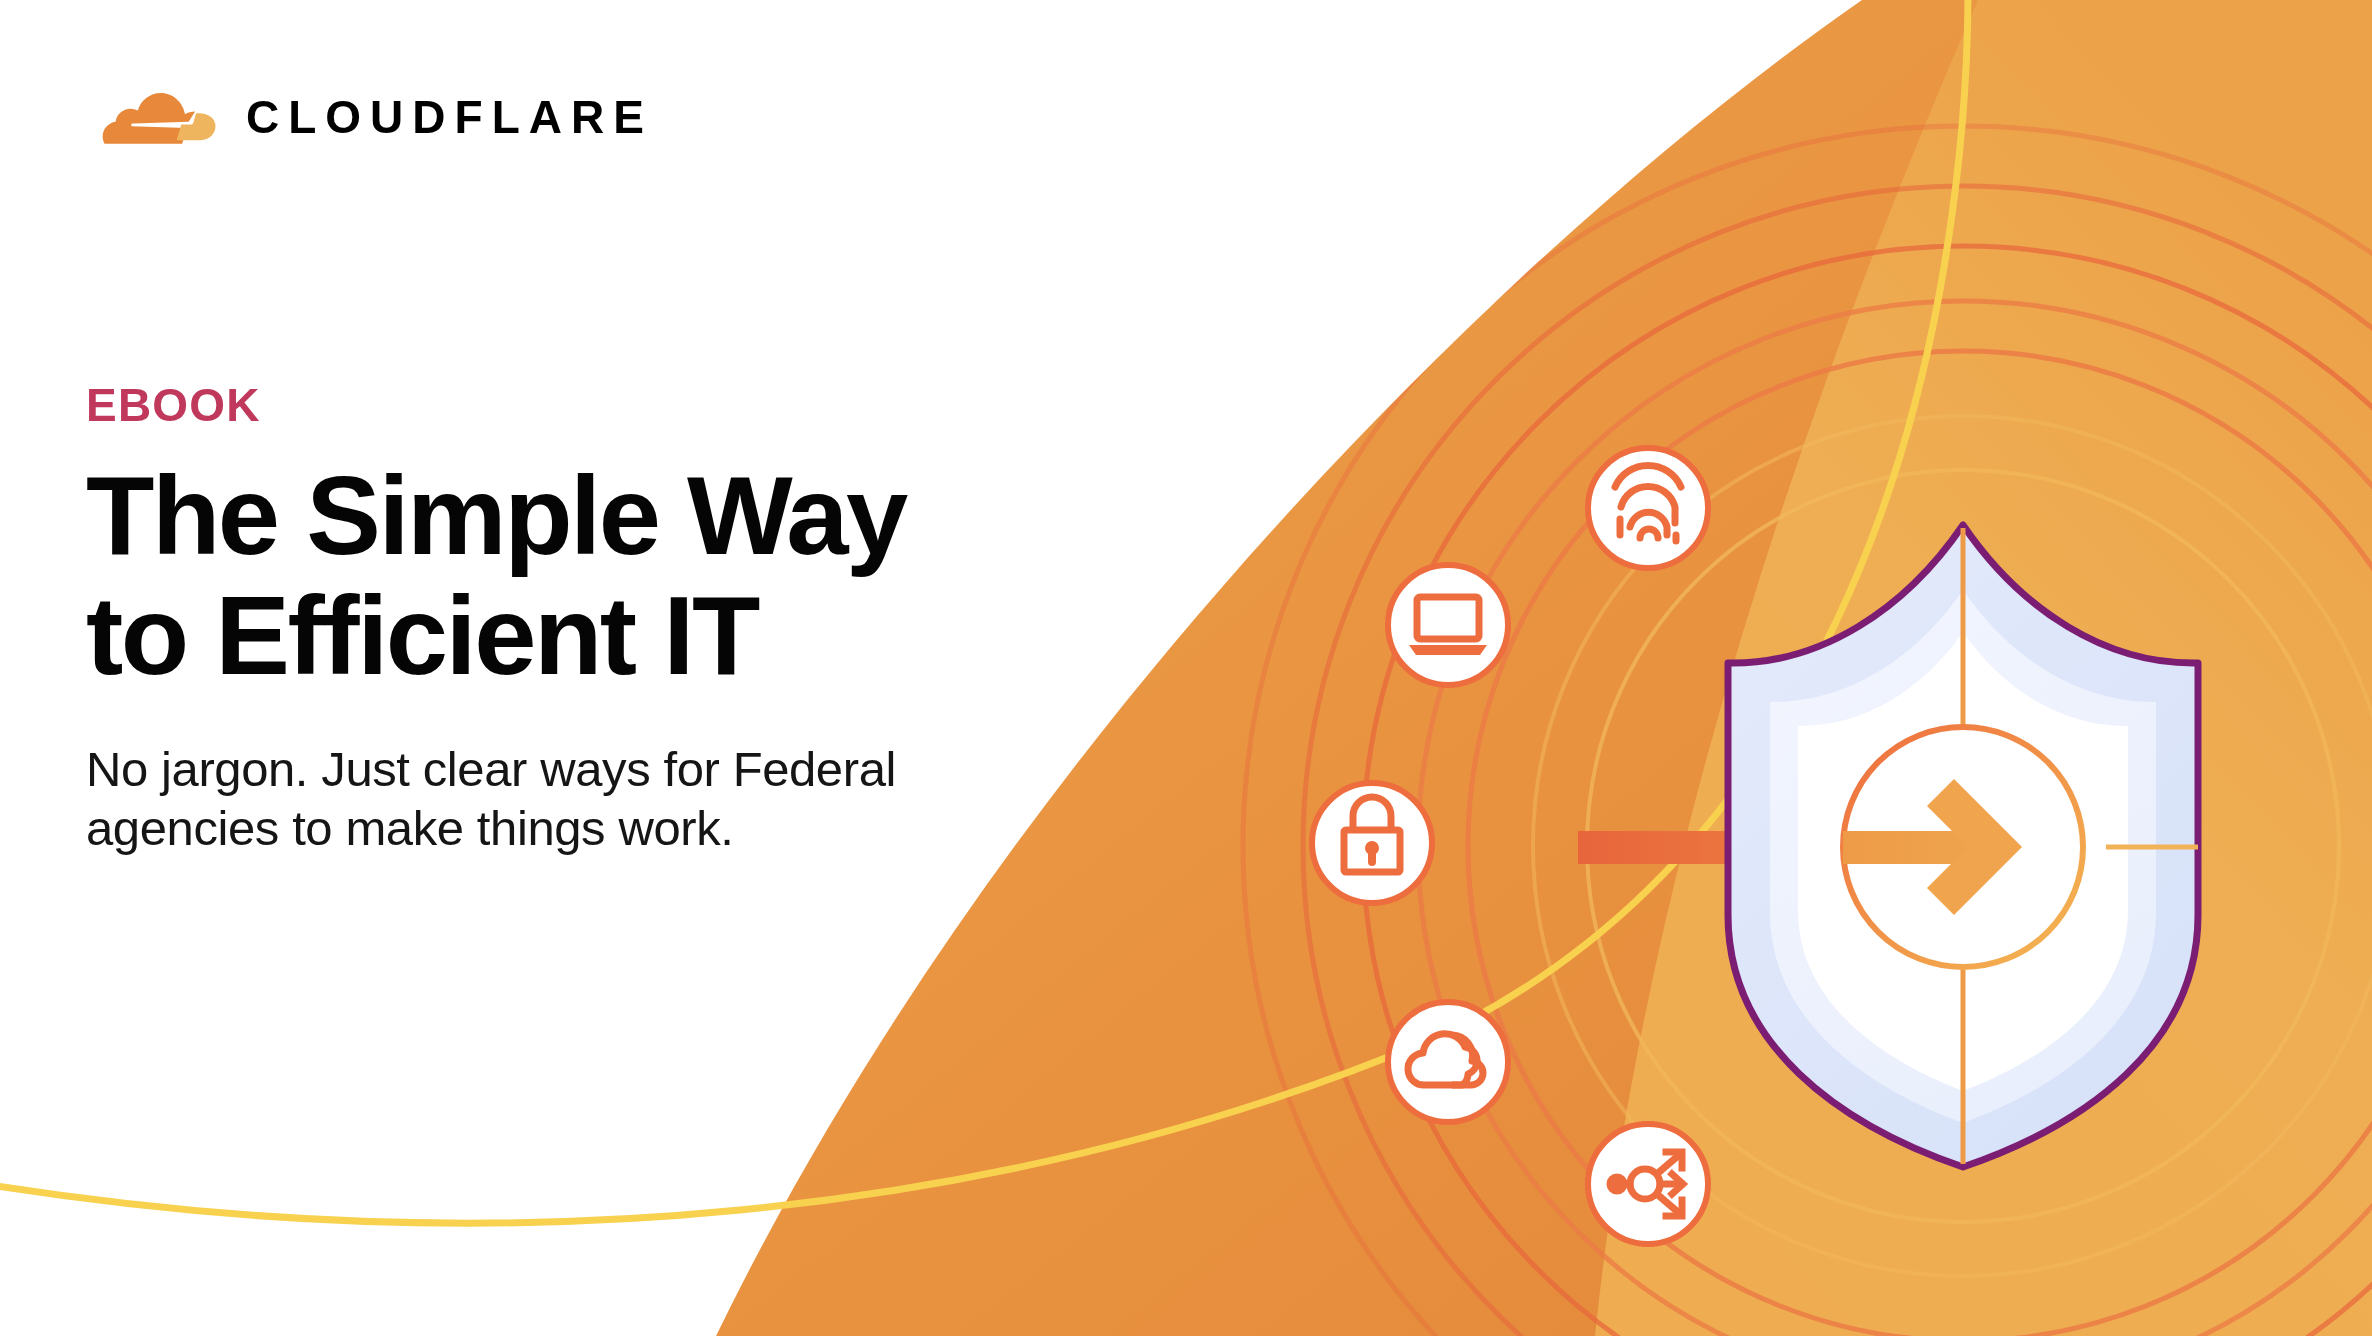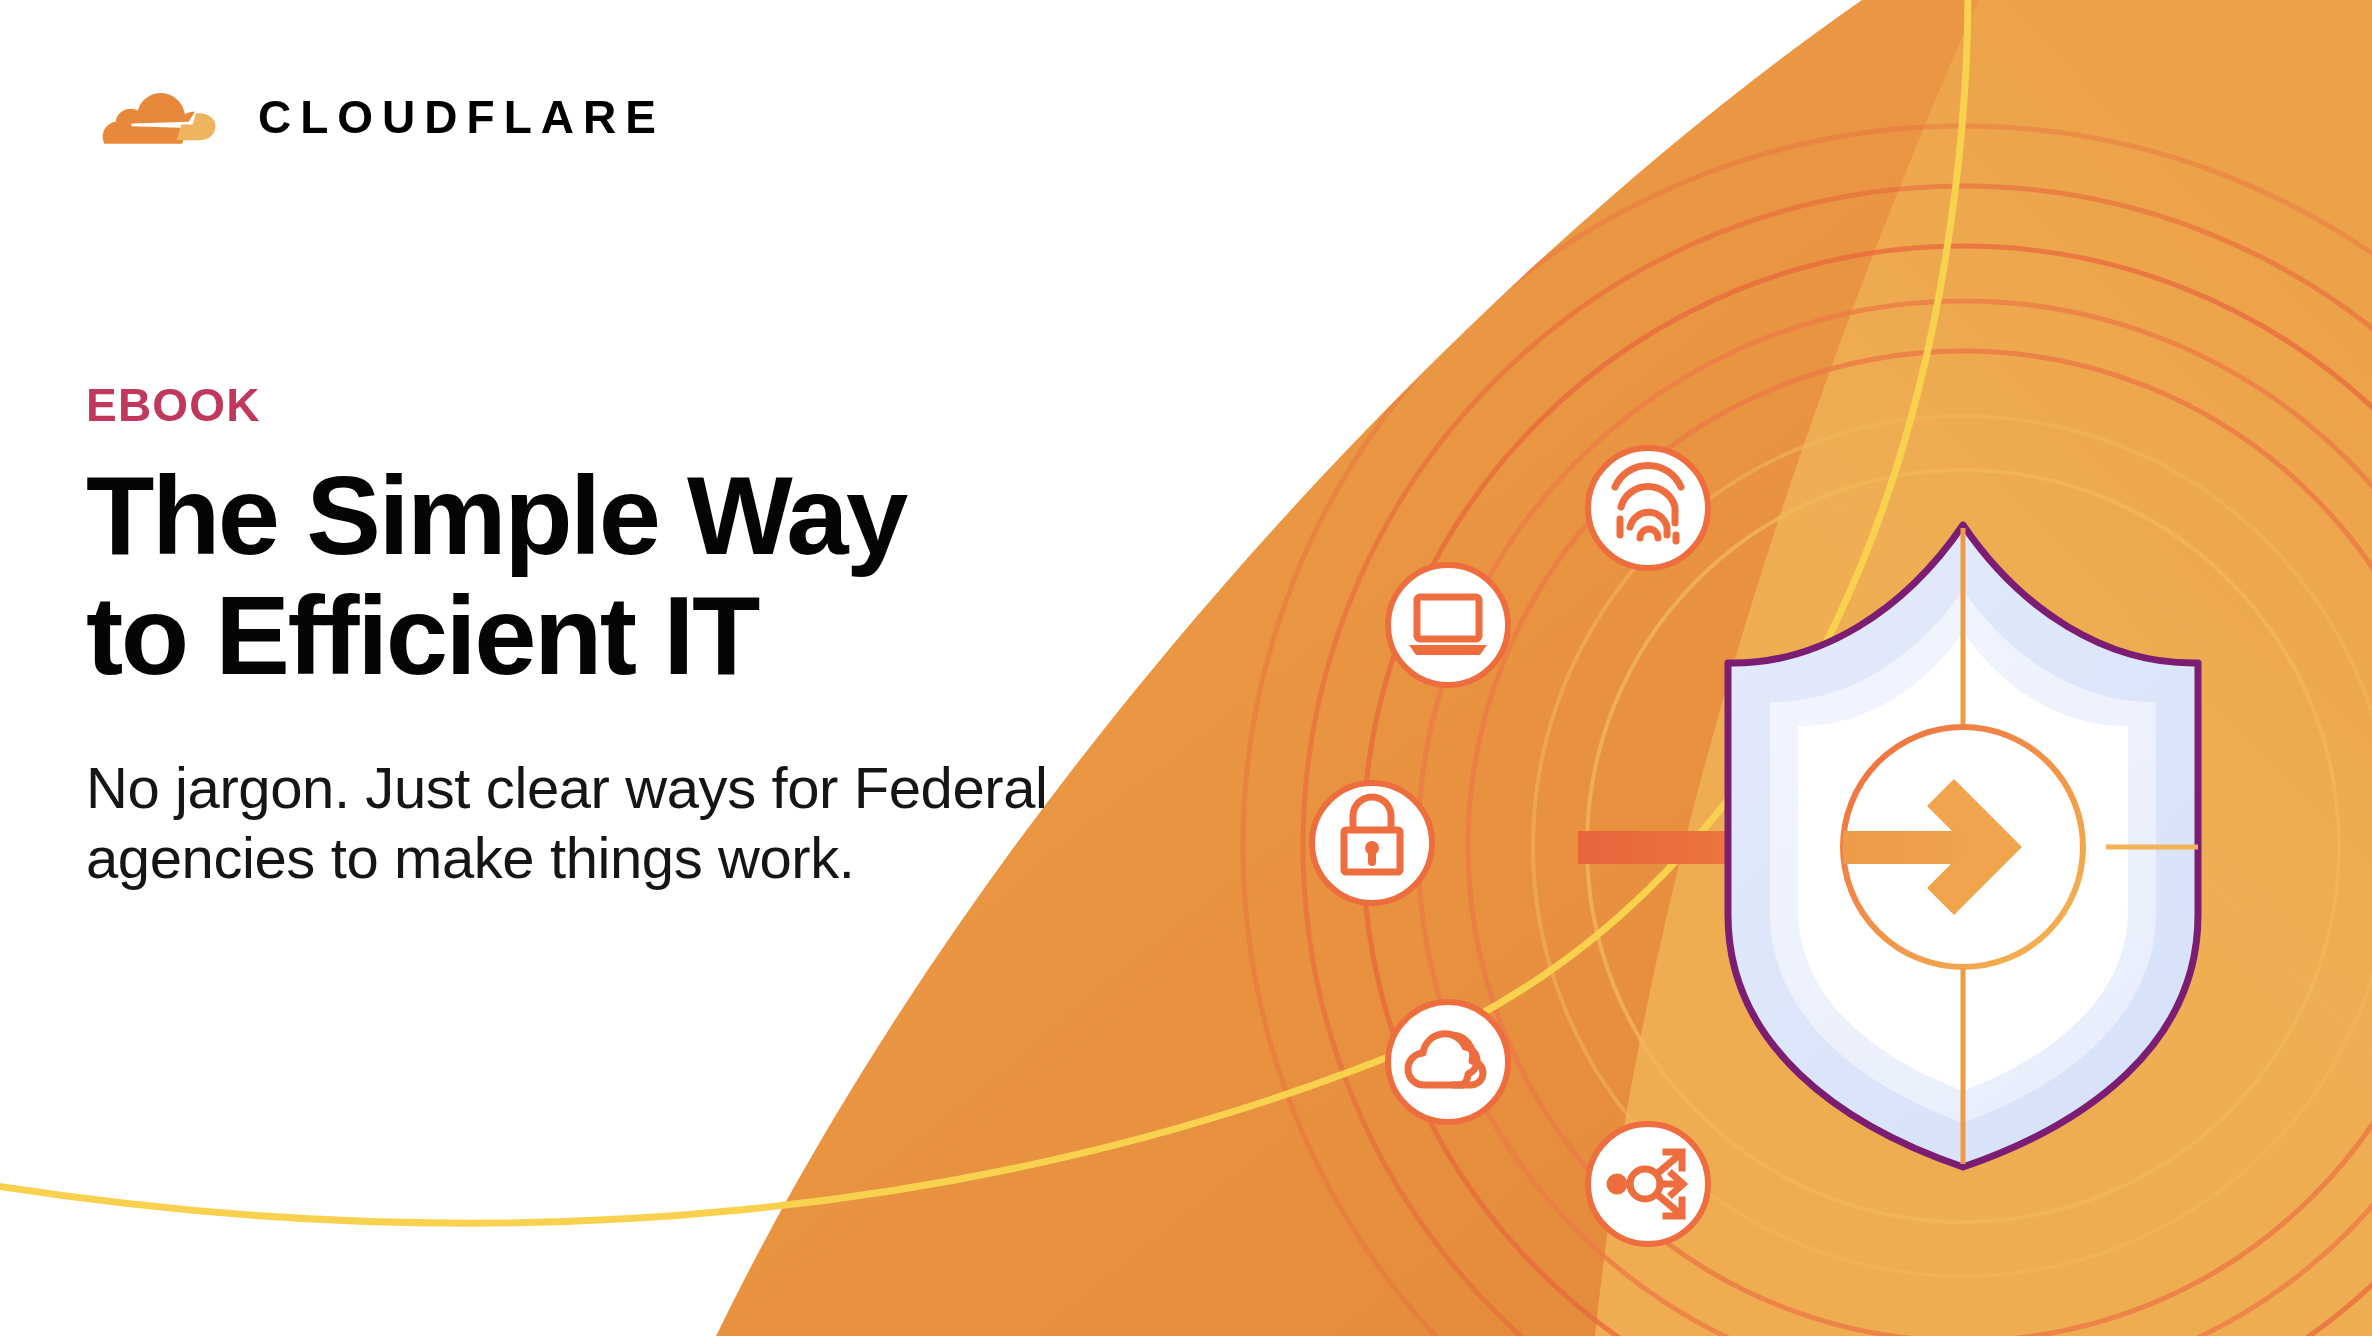--- a/index.html
+++ b/index.html
@@ -5,32 +5,32 @@
   * { margin:0; padding:0; box-sizing:border-box; }
   html,body { width:2372px; height:1336px; overflow:hidden; background:#ffffff; }
   body { font-family:"Liberation Sans", sans-serif; }
 
   #page { position:relative; width:2372px; height:1336px; background:#ffffff; overflow:hidden; }
 
   
   #bg-art { position:absolute; inset:0; width:2372px; height:1336px; }
 
   
-  #logo-row { position:absolute; left:86px; top:80px; display:flex; align-items:center; gap:24px;justify-content:flex-end; }
+  #logo-row { position:absolute; left:86px; top:80px; display:flex; align-items:center; gap:12px;justify-content:flex-end; }
   #logo-mark { width:148px; height:74px; display:block; }
   #logo-word { font-size:46px; font-weight:bold; letter-spacing:9px; color:#000000; line-height:1;
                font-family:"Liberation Sans", sans-serif; }
 
   
   #copy { position:absolute; left:86px; top:382px; width:1120px; }
   #eyebrow { font-size:46px; font-weight:bold; letter-spacing:1.2px; color:#C0395C; line-height:1; }
   #title { margin-top:28px; font-size:112px; font-weight:bold; line-height:1.07; color:#050505;
            letter-spacing:-2.5px; }
   #title .ln { display:block; }
-  #subtitle { margin-top:57px; font-size:58px; line-height:1.22; color:#151515; letter-spacing:-0.4px; }
+  #subtitle { margin-top:44px; font-size:49px; line-height:1.22; color:#151515; letter-spacing:-0.4px; }
   #subtitle .ln { display:block; }
 </style>
 </head>
 <body>
 
 <div id="page">
 
   <svg id="bg-art" viewBox="0 0 2372 1336" preserveAspectRatio="none" xmlns="http://www.w3.org/2000/svg">
     <defs>
       <linearGradient id="gOrangeDark" x1="0" y1="0" x2="1" y2="1">

